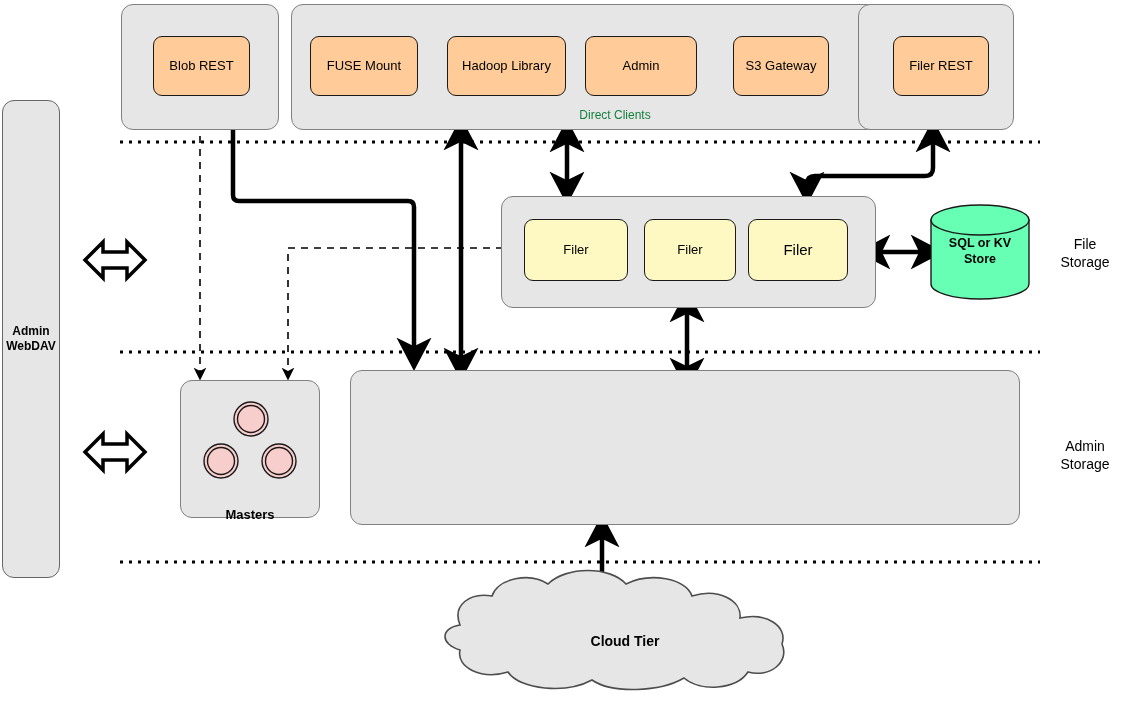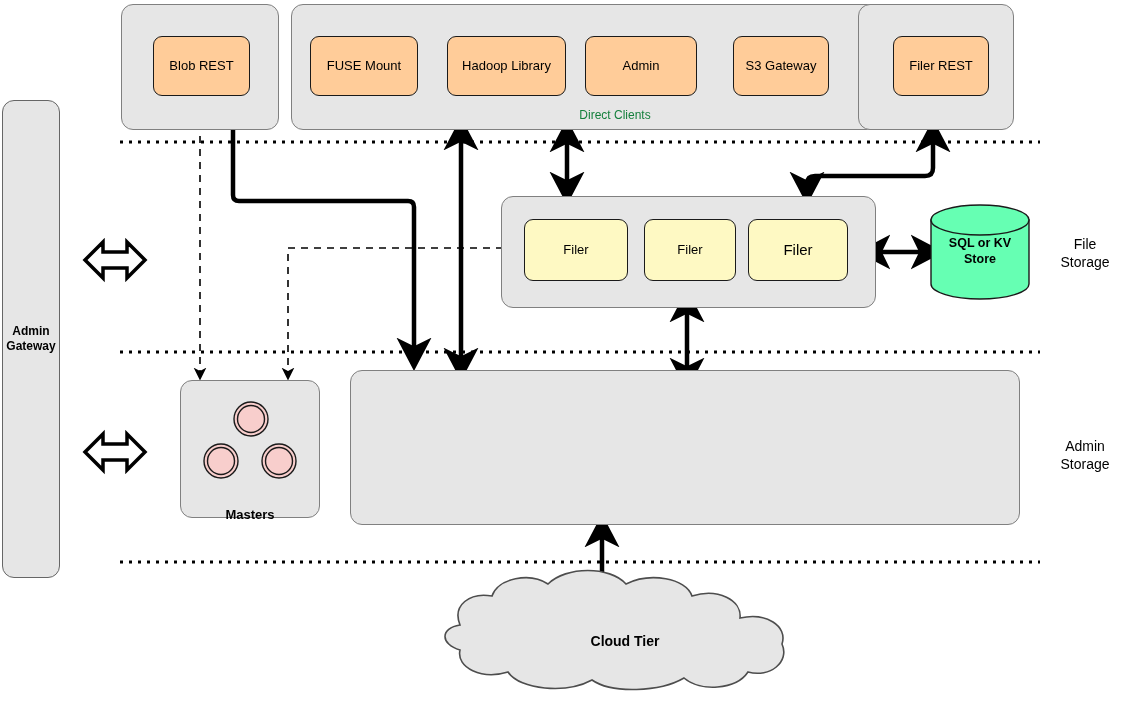--- a/index.html
+++ b/index.html
@@ -147,21 +147,21 @@
                C566,694 520,690 508,672
                C482,680 456,668 460,650
                C440,644 440,628 460,625 Z" fill="#e6e6e6" stroke="#4d4d4d" stroke-width="1.6"></path>
       <text class="cloud-label" x="625" y="646">Cloud Tier</text>
     </g>
   </svg>
 
   <div class="abs admin" style="left:2px;top:100px;width:58px;height:478px;">
     <span style="display:block;">
       <span>Admin</span><br>
-      <span>Gateway</span>
+      <span>WebDAV</span>
     </span>
   </div>
 
   <div class="abs group" style="left:121px;top:4px;width:158px;height:126px;">
     <div class="abs node" style="left:31px;top:31px;width:97px;height:60px;">Blob REST</div>
   </div>
 
   <div class="abs group" style="left:291px;top:4px;width:648px;height:126px;">
     <div class="abs node" style="left:18px;top:31px;width:108px;height:60px;">FUSE Mount</div>
     <div class="abs node" style="left:155px;top:31px;width:119px;height:60px;">Hadoop Library</div>

